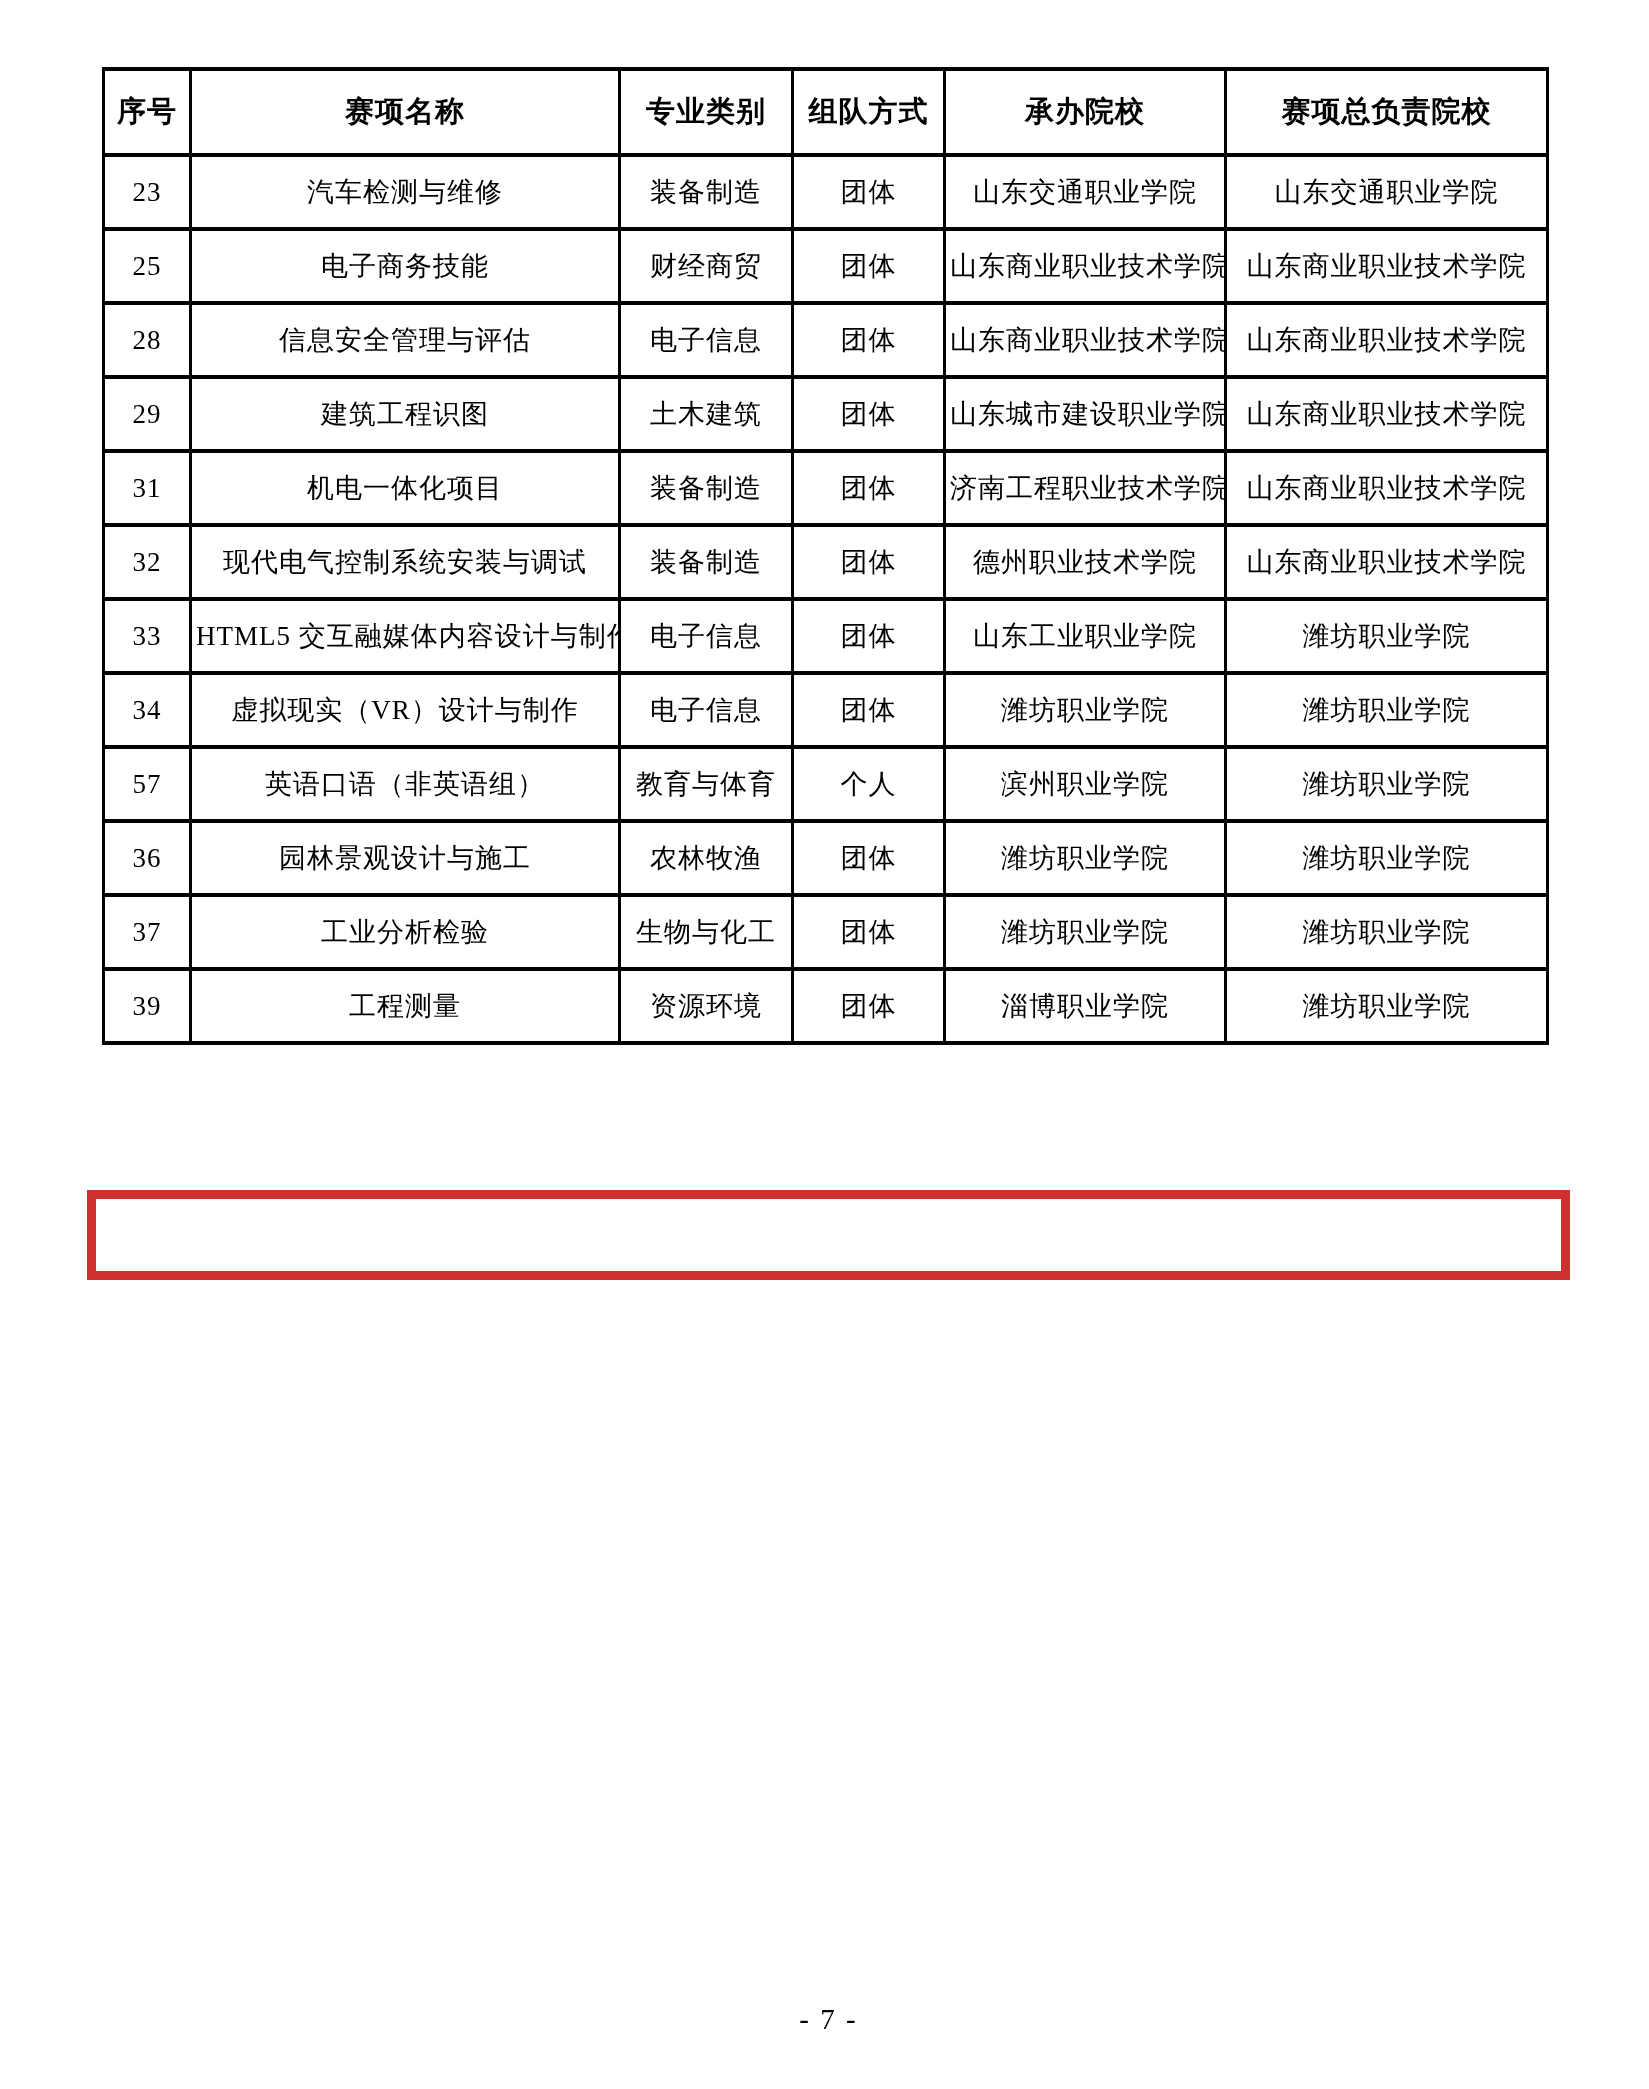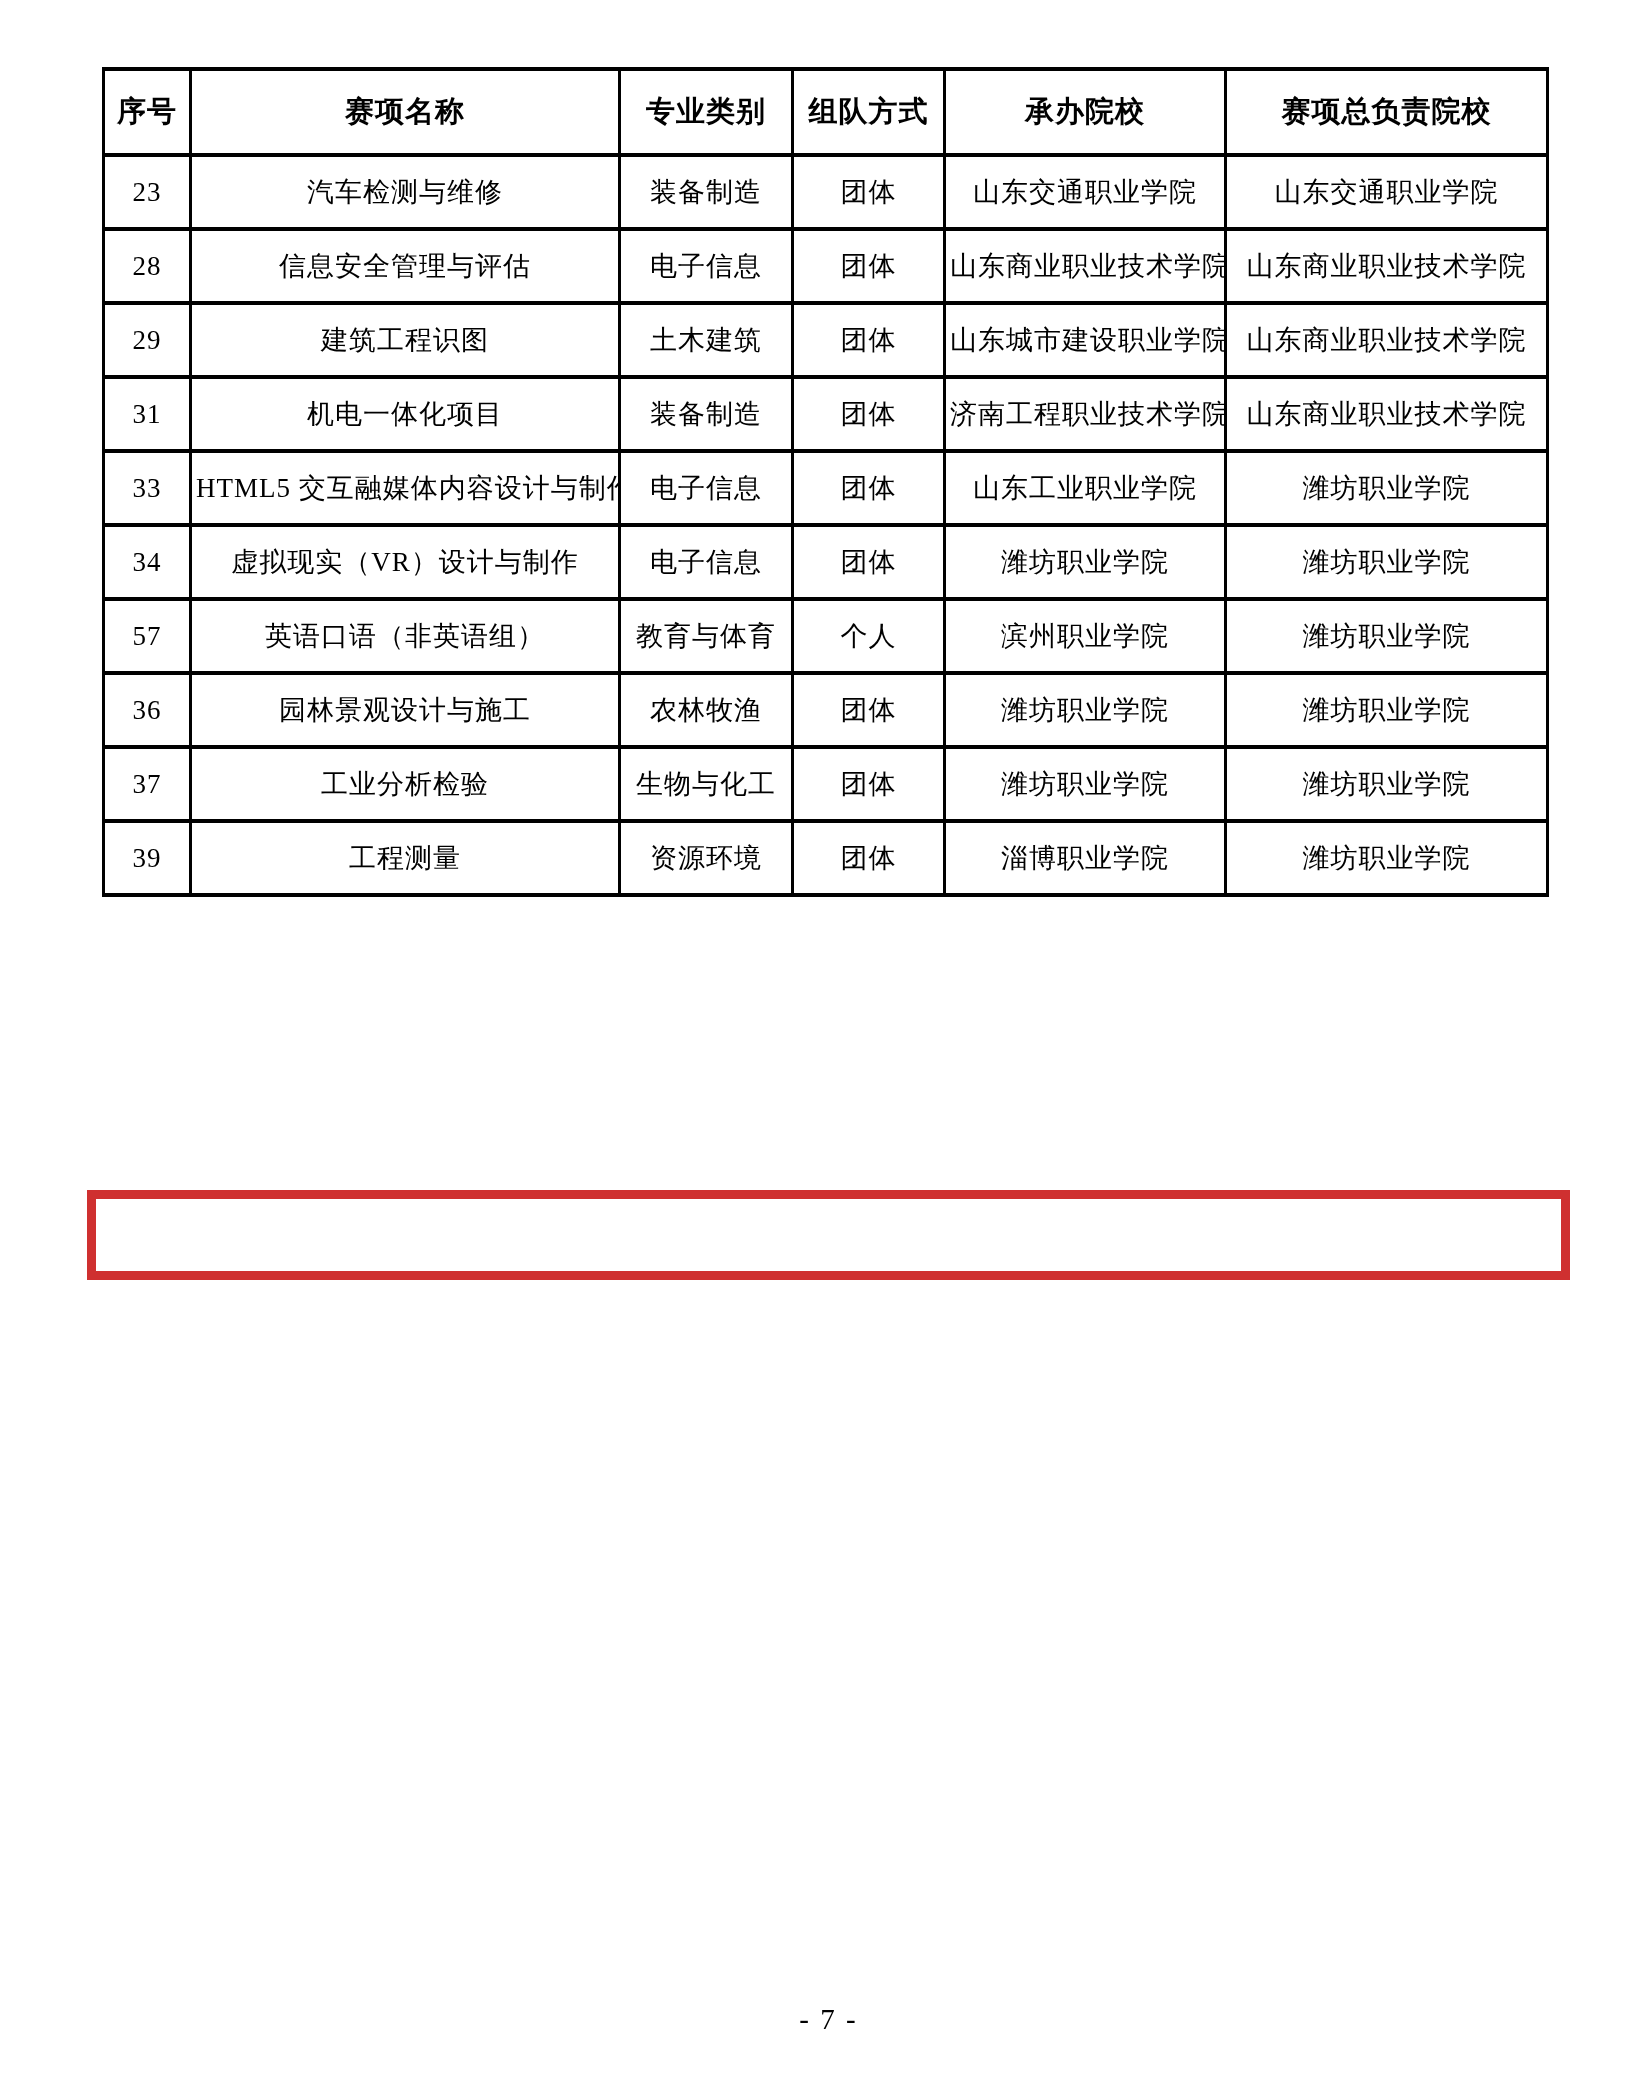--- a/index.html
+++ b/index.html
@@ -93,20 +93,28 @@
     <tbody>
       <tr>
         <td>23</td>
         <td>汽车检测与维修</td>
         <td>装备制造</td>
         <td>团体</td>
         <td>山东交通职业学院</td>
         <td>山东交通职业学院</td>
       </tr>
       <tr>
+        <td>25</td>
+        <td>电子商务技能</td>
+        <td>财经商贸</td>
+        <td>团体</td>
+        <td>山东商业职业技术学院</td>
+        <td>山东商业职业技术学院</td>
+      </tr>
+      <tr>
         <td>28</td>
         <td>信息安全管理与评估</td>
         <td>电子信息</td>
         <td>团体</td>
         <td>山东商业职业技术学院</td>
         <td>山东商业职业技术学院</td>
       </tr>
       <tr>
         <td>29</td>
         <td>建筑工程识图</td>
@@ -114,20 +122,28 @@
         <td>团体</td>
         <td>山东城市建设职业学院</td>
         <td>山东商业职业技术学院</td>
       </tr>
       <tr>
         <td>31</td>
         <td>机电一体化项目</td>
         <td>装备制造</td>
         <td>团体</td>
         <td>济南工程职业技术学院</td>
+        <td>山东商业职业技术学院</td>
+      </tr>
+      <tr>
+        <td>32</td>
+        <td>现代电气控制系统安装与调试</td>
+        <td>装备制造</td>
+        <td>团体</td>
+        <td>德州职业技术学院</td>
         <td>山东商业职业技术学院</td>
       </tr>
       <tr>
         <td>33</td>
         <td>HTML5 交互融媒体内容设计与制作</td>
         <td>电子信息</td>
         <td>团体</td>
         <td>山东工业职业学院</td>
         <td>潍坊职业学院</td>
       </tr>

